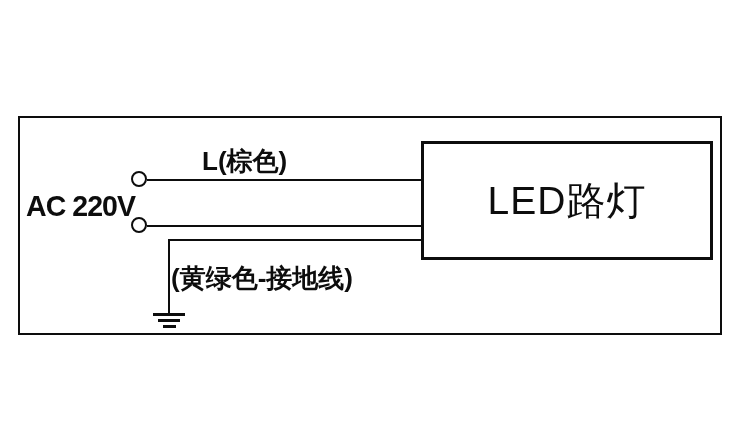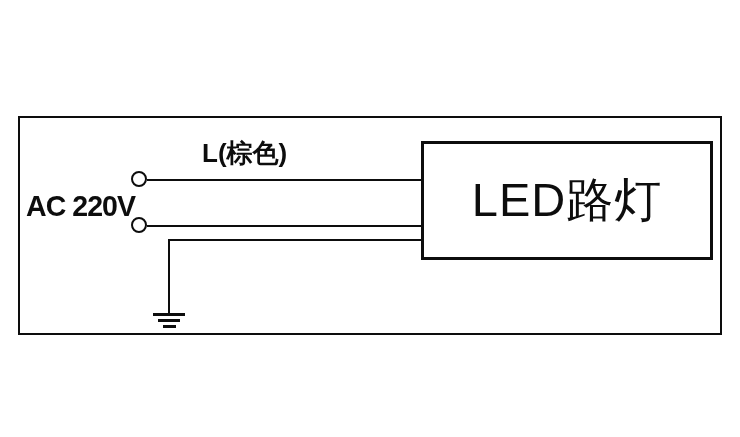--- a/index.html
+++ b/index.html
@@ -31,21 +31,21 @@
     position: absolute;
     left: 421px; top: 141px;
     width: 286px; height: 113px;
     border: 3px solid #0d0d0d;
     background: #ffffff;
     display: flex;
     align-items: center;
     justify-content: center;
   }
   .led-box span {
-    font-size: 47px;
+    font-size: 39px;
     font-weight: 500;
     letter-spacing: 1px;
     white-space: nowrap;
   }
   
   .wire {
     position: absolute;
     background: #0d0d0d;
   }
   .wire-l { left: 147px; top: 179px; width: 274px; height: 2px; }
@@ -78,21 +78,21 @@
     white-space: nowrap;
     color: #0d0d0d;
   }
   .label-ac {
     left: 26px; top: 189px;
     font-size: 30px;
     letter-spacing: -1px;
     transform: scaleX(0.95);
     transform-origin: left center;
   }
-  .label-l { left: 202px; top: 136px; font-size: 26px; }
+  .label-l { left: 202px; top: 144px; font-size: 26px; }
   .label-n { left: 201px; top: 193px; font-size: 26px; }
   .label-g { left: 171px; top: 261px; font-size: 26px; }
 </style>
 </head>
 <body>
 
 <div class="canvas">
 
   <div class="frame"></div>
 
@@ -100,20 +100,21 @@
 
   <div class="terminal terminal-l"></div>
   <div class="terminal terminal-n"></div>
 
   <div class="wire wire-l"></div>
   <div class="wire wire-n"></div>
   <div class="wire wire-g-h"></div>
   <div class="wire wire-g-v"></div>
 
   <div class="label label-l">L(棕色)</div>
+  <div class="label label-g">(黄绿色-接地线)</div>
 
   <div>
     <div class="gbar gbar1"></div>
     <div class="gbar gbar2"></div>
     <div class="gbar gbar3"></div>
   </div>
 
   <div class="led-box">
     <span>LED路灯</span>
   </div>

